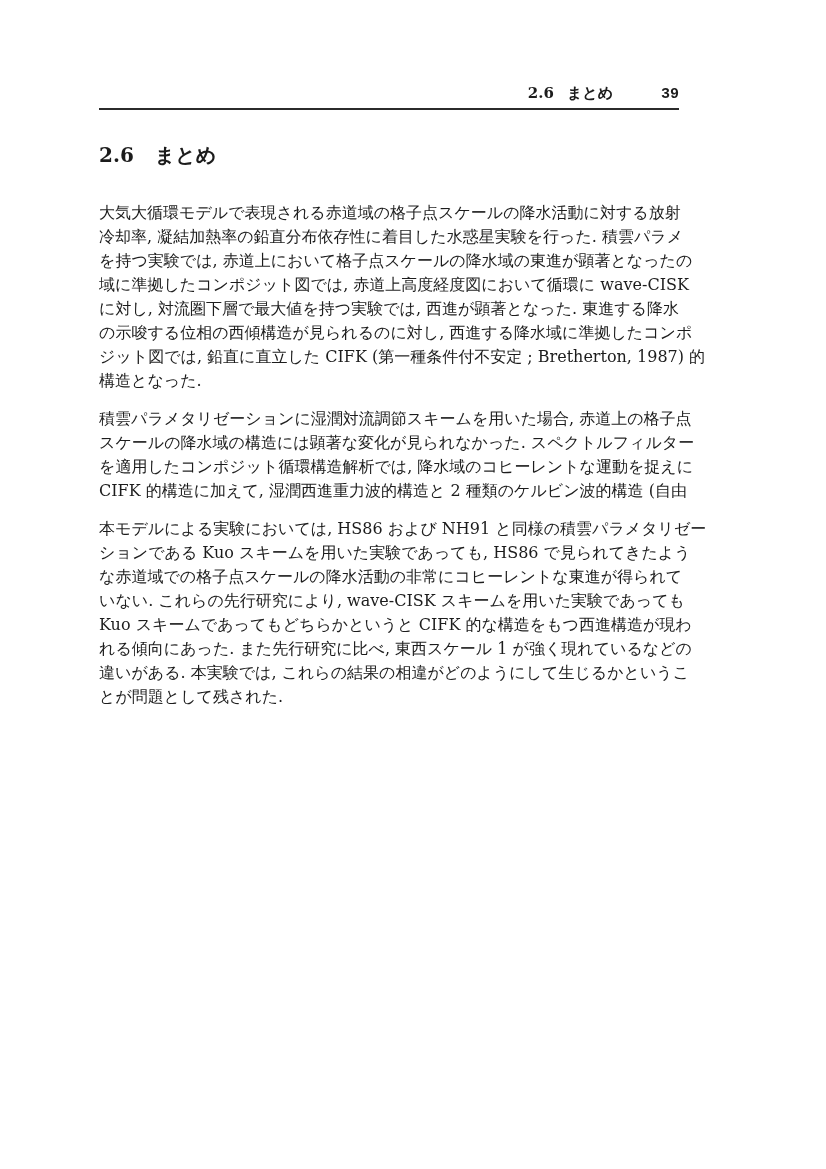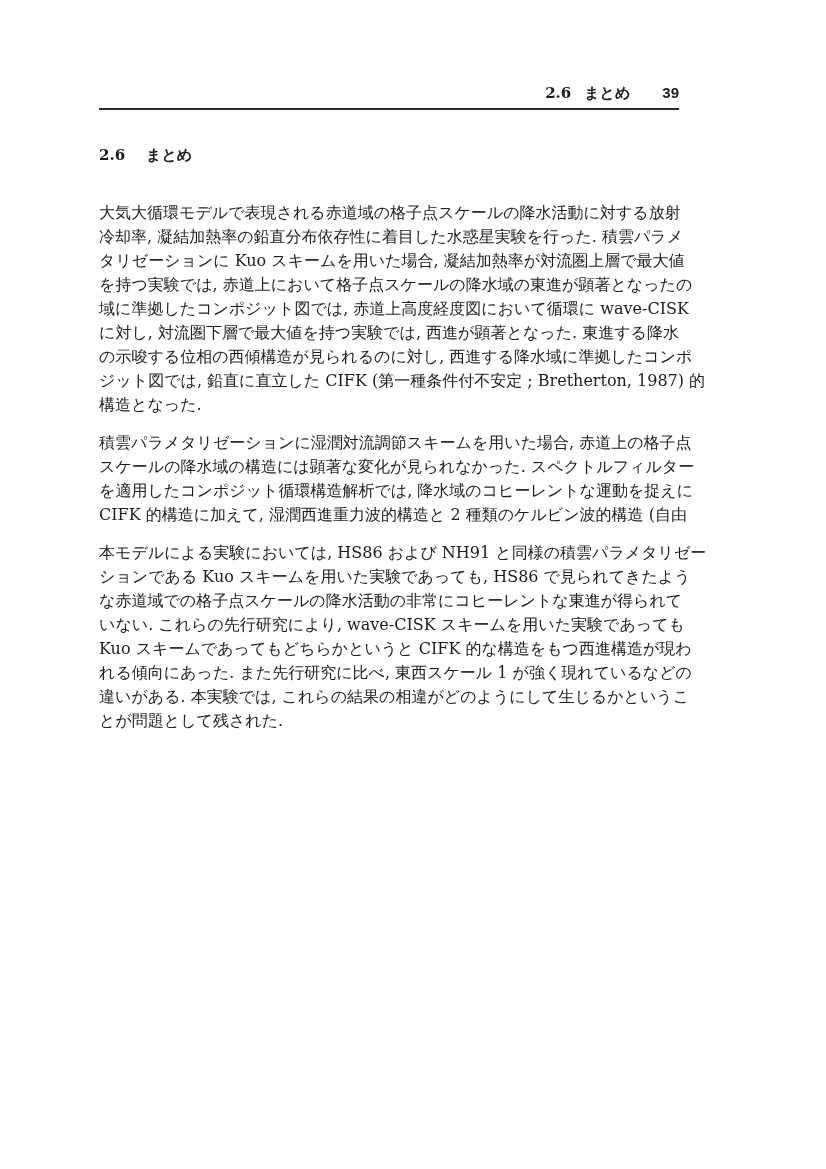--- a/index.html
+++ b/index.html
@@ -34,28 +34,28 @@
     line-height: 22px;
   }
   .running-header .sec-num {
     font-family: "DejaVu Serif", "Liberation Serif", serif;
   }
   .running-header .sec-title {
     font-family: "DejaVu Sans", "Liberation Sans", sans-serif;
     margin-left: 13px;
   }
   .running-header .page-num {
-    font-family: Liberation Sans, sans-serif;
-    margin-left: 32px;
+    font-family: Liberation Mono, monospace;
+    margin-left: 48px;
   }
   
   .section-heading {
     top: 141px;
     font-weight: bold;
-    font-size: 15px;
+    font-size: 20px;
     line-height: 28px;
   }
   .section-heading .num {
     font-family: "DejaVu Serif", "Liberation Serif", serif;
   }
   .section-heading .ttl {
     font-family: "DejaVu Sans", "Liberation Sans", sans-serif;
     margin-left: 21px;
   }
   
@@ -98,21 +98,20 @@
 
   <div class="content-col section-heading">
     <span class="num">2.6</span><span class="ttl">まとめ</span>
   </div>
 
   <div class="content-col body-text">
 
     <div class="para">
       <div class="line">大気大循環モデルで表現される赤道域の格子点スケールの降水活動に対する放射</div>
       <div class="line">冷却率, 凝結加熱率の鉛直分布依存性に着目した水惑星実験を行った. 積雲パラメ</div>
-      <div class="line">タリゼーションに Kuo スキームを用いた場合, 凝結加熱率が対流圏上層で最大値</div>
       <div class="line">を持つ実験では, 赤道上において格子点スケールの降水域の東進が顕著となったの</div>
       <div class="line">域に準拠したコンポジット図では, 赤道上高度経度図において循環に wave-CISK</div>
       <div class="line">に対し, 対流圏下層で最大値を持つ実験では, 西進が顕著となった. 東進する降水</div>
       <div class="line">の示唆する位相の西傾構造が見られるのに対し, 西進する降水域に準拠したコンポ</div>
       <div class="line">ジット図では, 鉛直に直立した CIFK (第一種条件付不安定 ; Bretherton, 1987) 的</div>
       <div class="line last">構造となった.</div>
     </div>
 
     <div class="para">
       <div class="line">積雲パラメタリゼーションに湿潤対流調節スキームを用いた場合, 赤道上の格子点</div>

